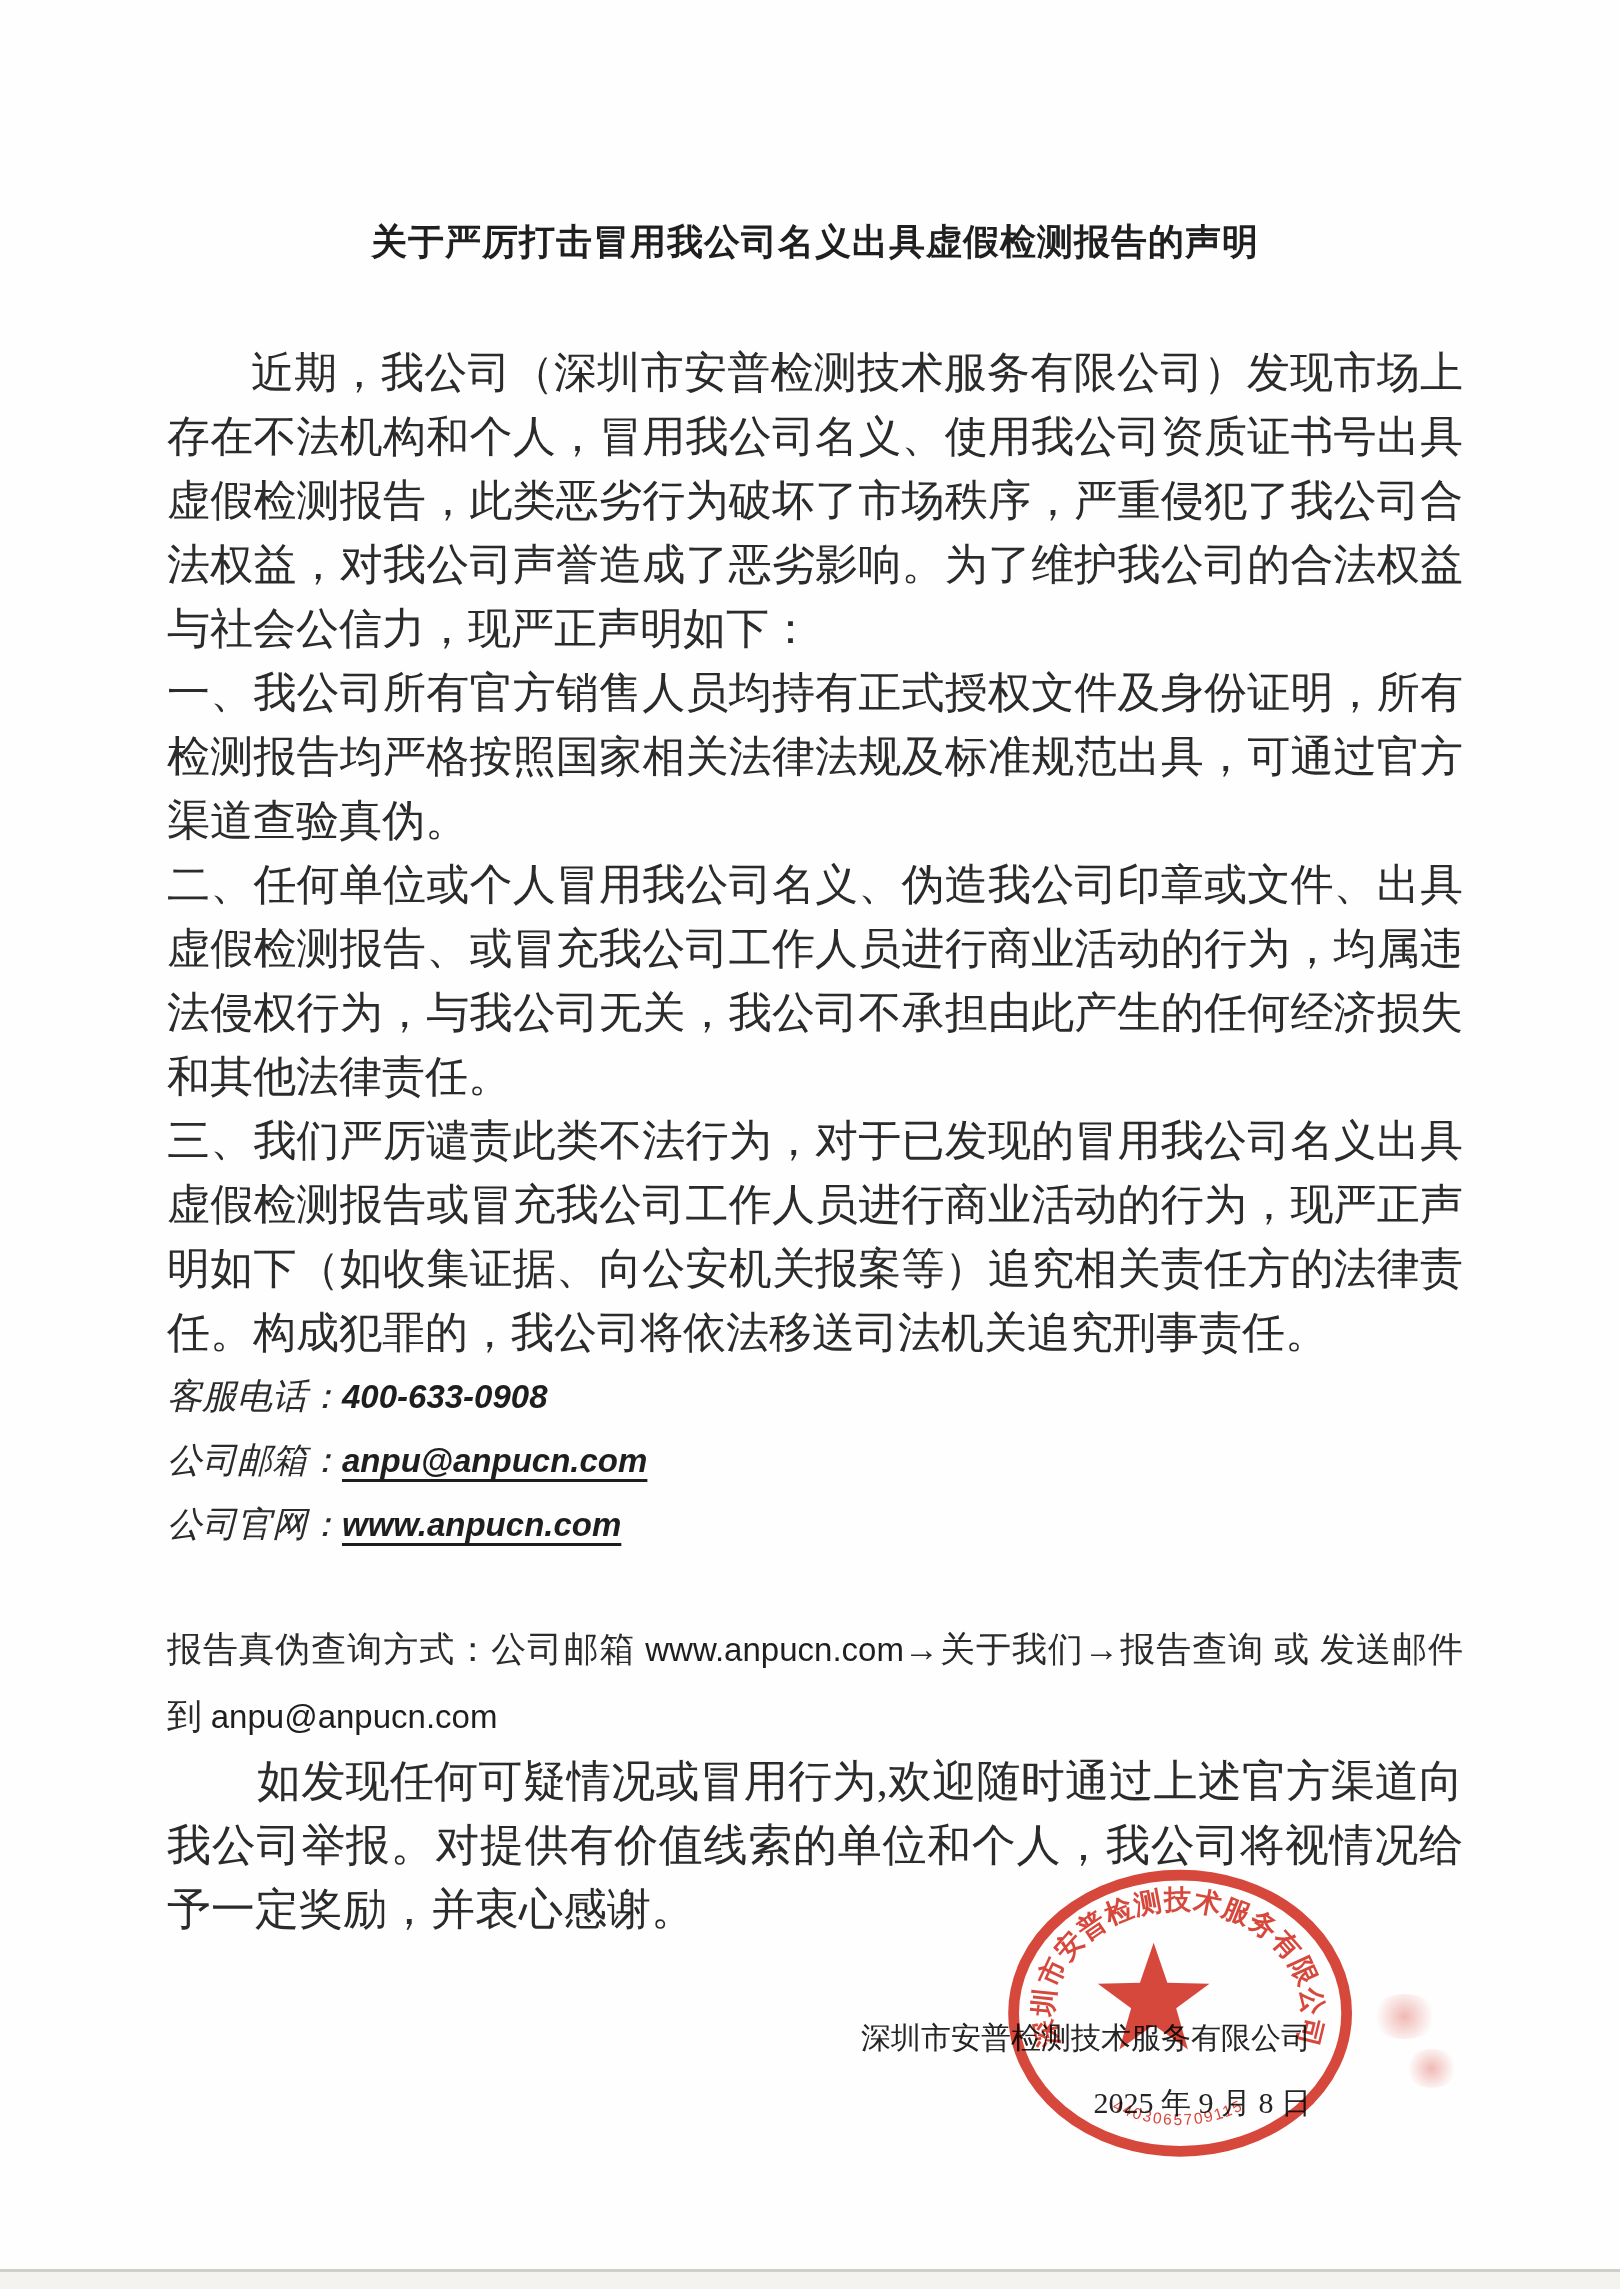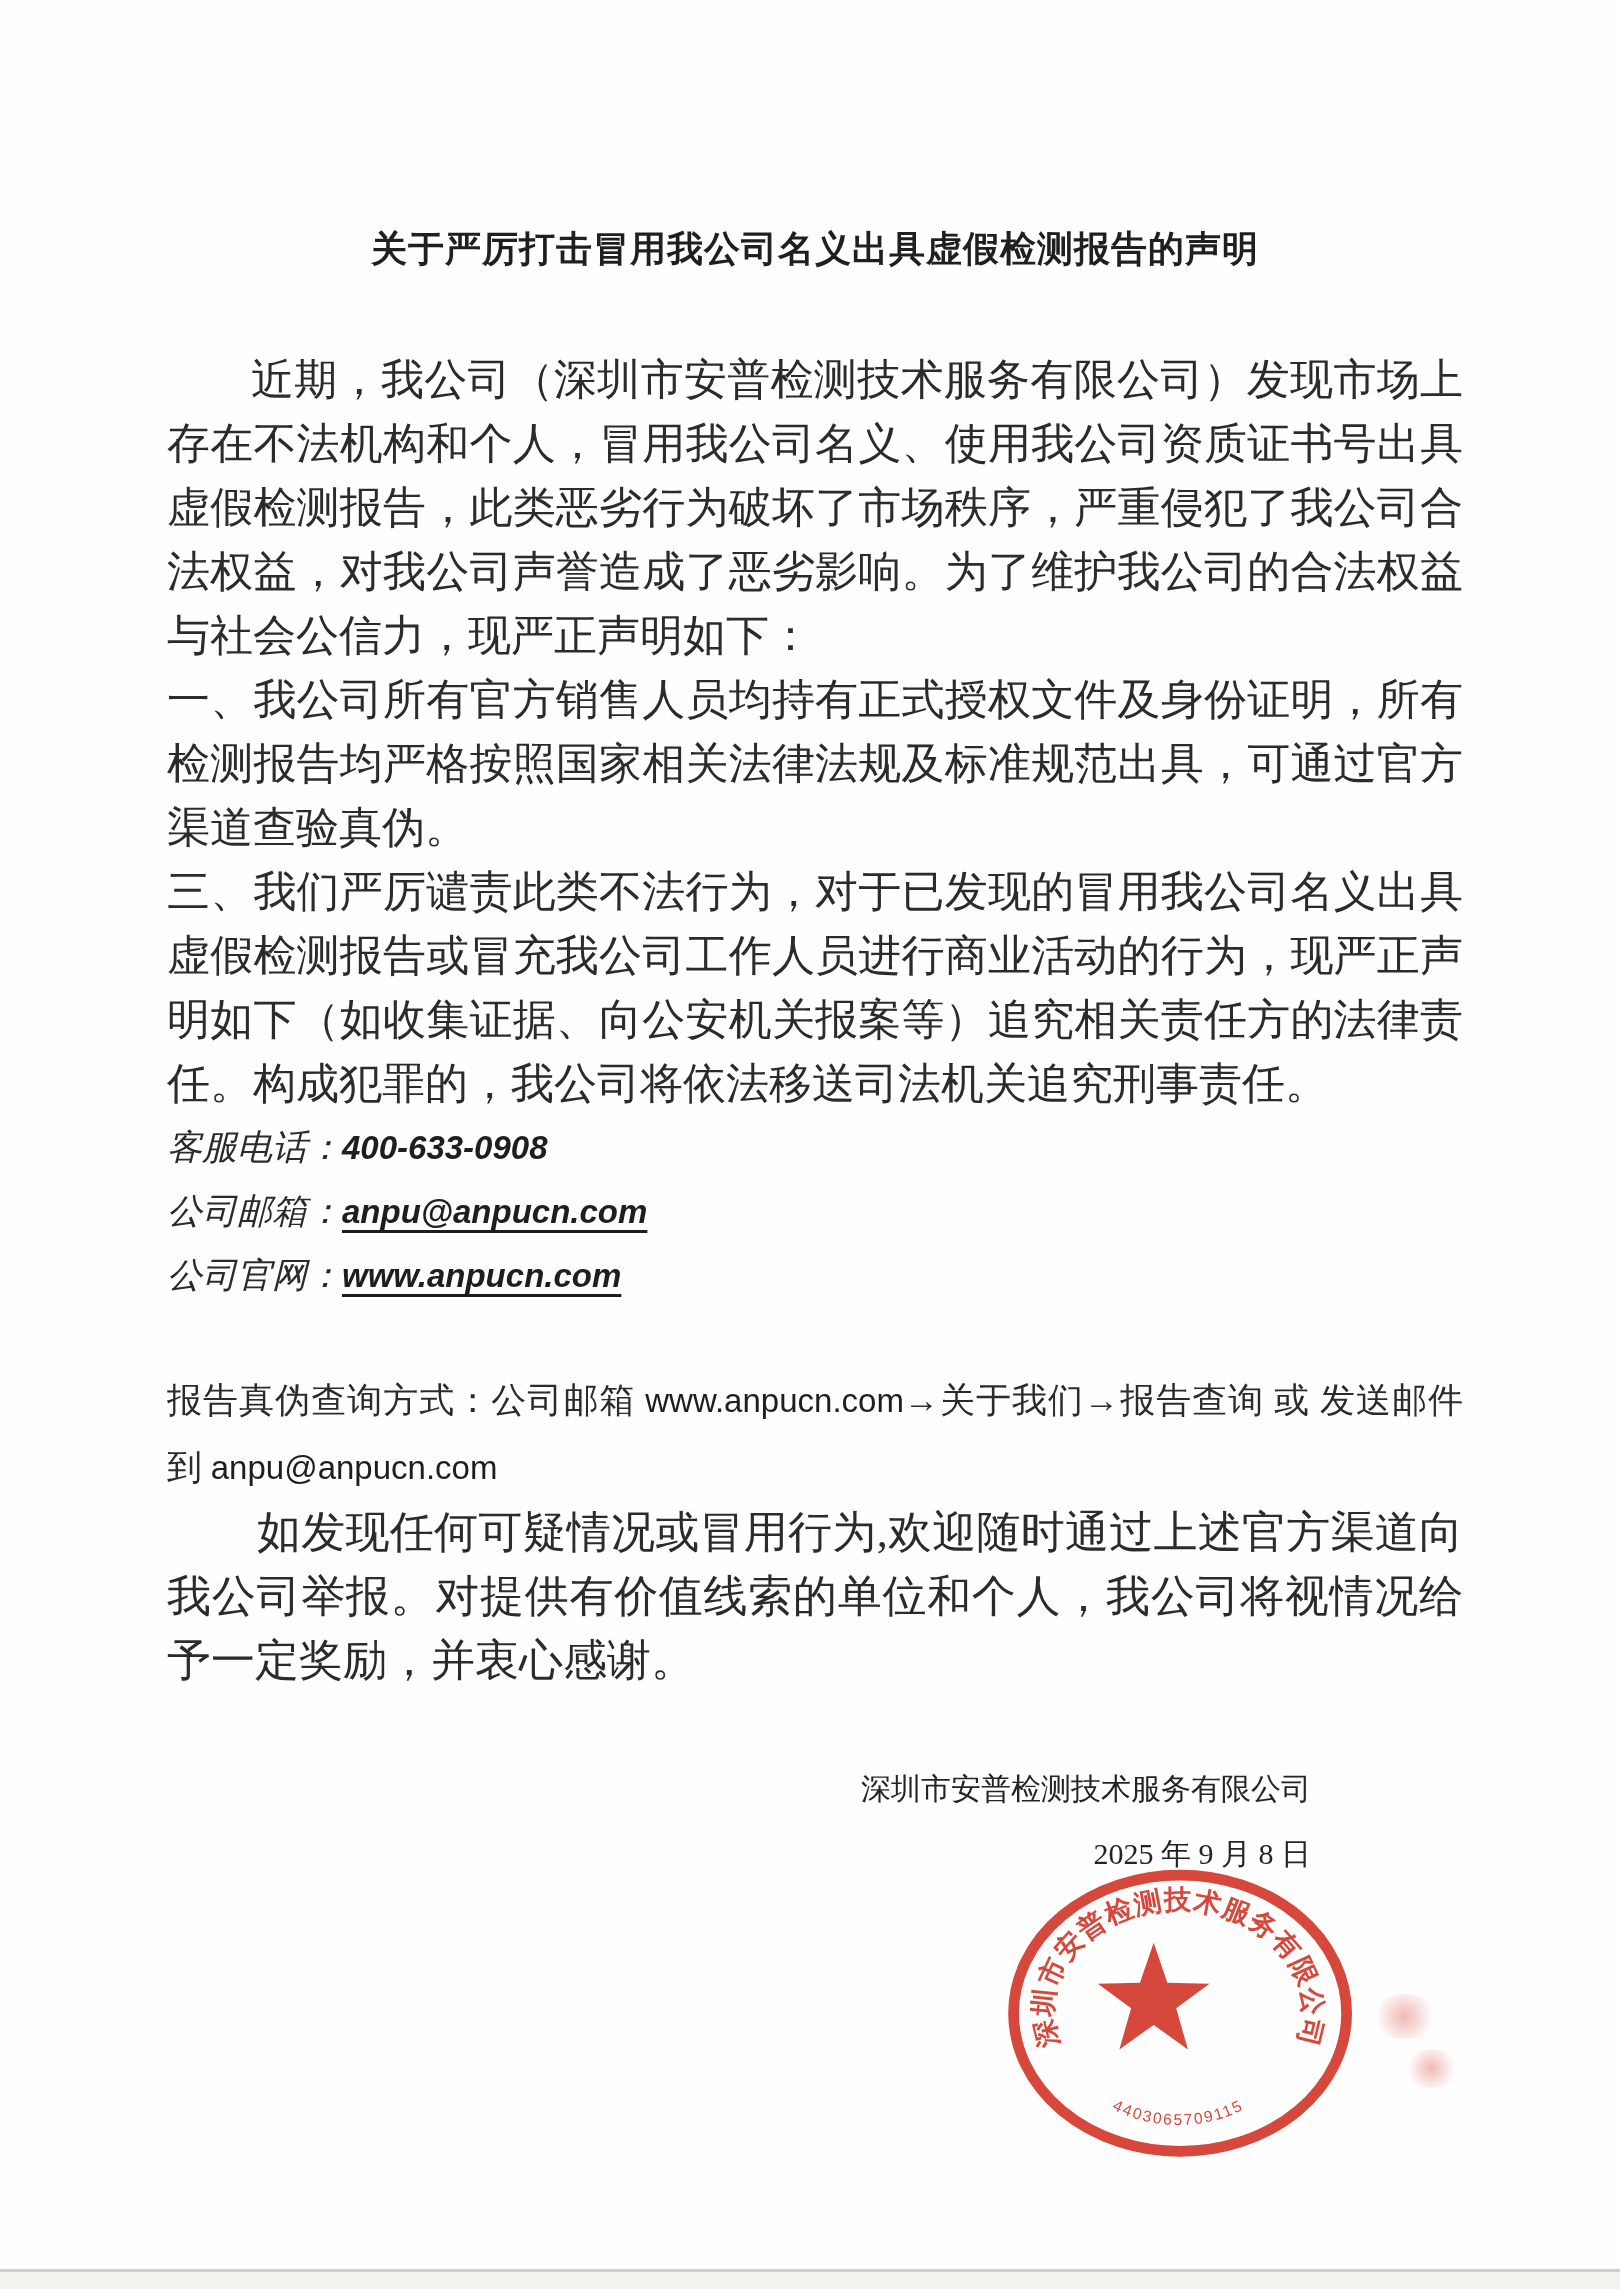--- a/index.html
+++ b/index.html
@@ -5,21 +5,21 @@
   html,body { margin:0; padding:0; background:#e8e8e8; }
   .page {
     position:relative;
     width:1620px; height:2290px;
     margin:0 auto;
     background:#fefefe;
     overflow:hidden;
     font-family:"Liberation Serif","DejaVu Serif",serif;
     color:#2b2b2b;
   }
-  .content { position:absolute; left:167px; top:7px; width:1296px; }
+  .content { position:absolute; left:167px; top:0; width:1296px; }
 
   .title {
     margin:218px 0 0 0;
     text-align:center;
     font-size:36px;
     line-height:49px;
     font-weight:bold;
     color:#1f1f1f;
     letter-spacing:1px;
   }
@@ -85,20 +85,21 @@
 
 <div class="page">
 
   <div class="content">
 
     <h1 class="title">关于严厉打击冒用我公司名义出具虚假检测报告的声明</h1>
 
     <div class="body-text">
       <p class="indent">近期，我公司（深圳市安普检测技术服务有限公司）发现市场上存在不法机构和个人，冒用我公司名义、使用我公司资质证书号出具虚假检测报告，此类恶劣行为破坏了市场秩序，严重侵犯了我公司合法权益，对我公司声誉造成了恶劣影响。为了维护我公司的合法权益与社会公信力，现严正声明如下：</p>
       <p>一、我公司所有官方销售人员均持有正式授权文件及身份证明，所有检测报告均严格按照国家相关法律法规及标准规范出具，可通过官方渠道查验真伪。</p>
+      <p>二、任何单位或个人冒用我公司名义、伪造我公司印章或文件、出具虚假检测报告、或冒充我公司工作人员进行商业活动的行为，均属违法侵权行为，与我公司无关，我公司不承担由此产生的任何经济损失和其他法律责任。</p>
       <p>三、我们严厉谴责此类不法行为，对于已发现的冒用我公司名义出具虚假检测报告或冒充我公司工作人员进行商业活动的行为，现严正声明如下（如收集证据、向公安机关报案等）追究相关责任方的法律责任。构成犯罪的，我公司将依法移送司法机关追究刑事责任。</p>
     </div>
 
     <div class="contacts">
       <div class="contact-line">
         <span>客服电话：</span><span class="contact-value">400-633-0908</span>
       </div>
       <div class="contact-line">
         <span>公司邮箱：</span><span class="contact-value u">anpu@anpucn.com</span>
       </div>

